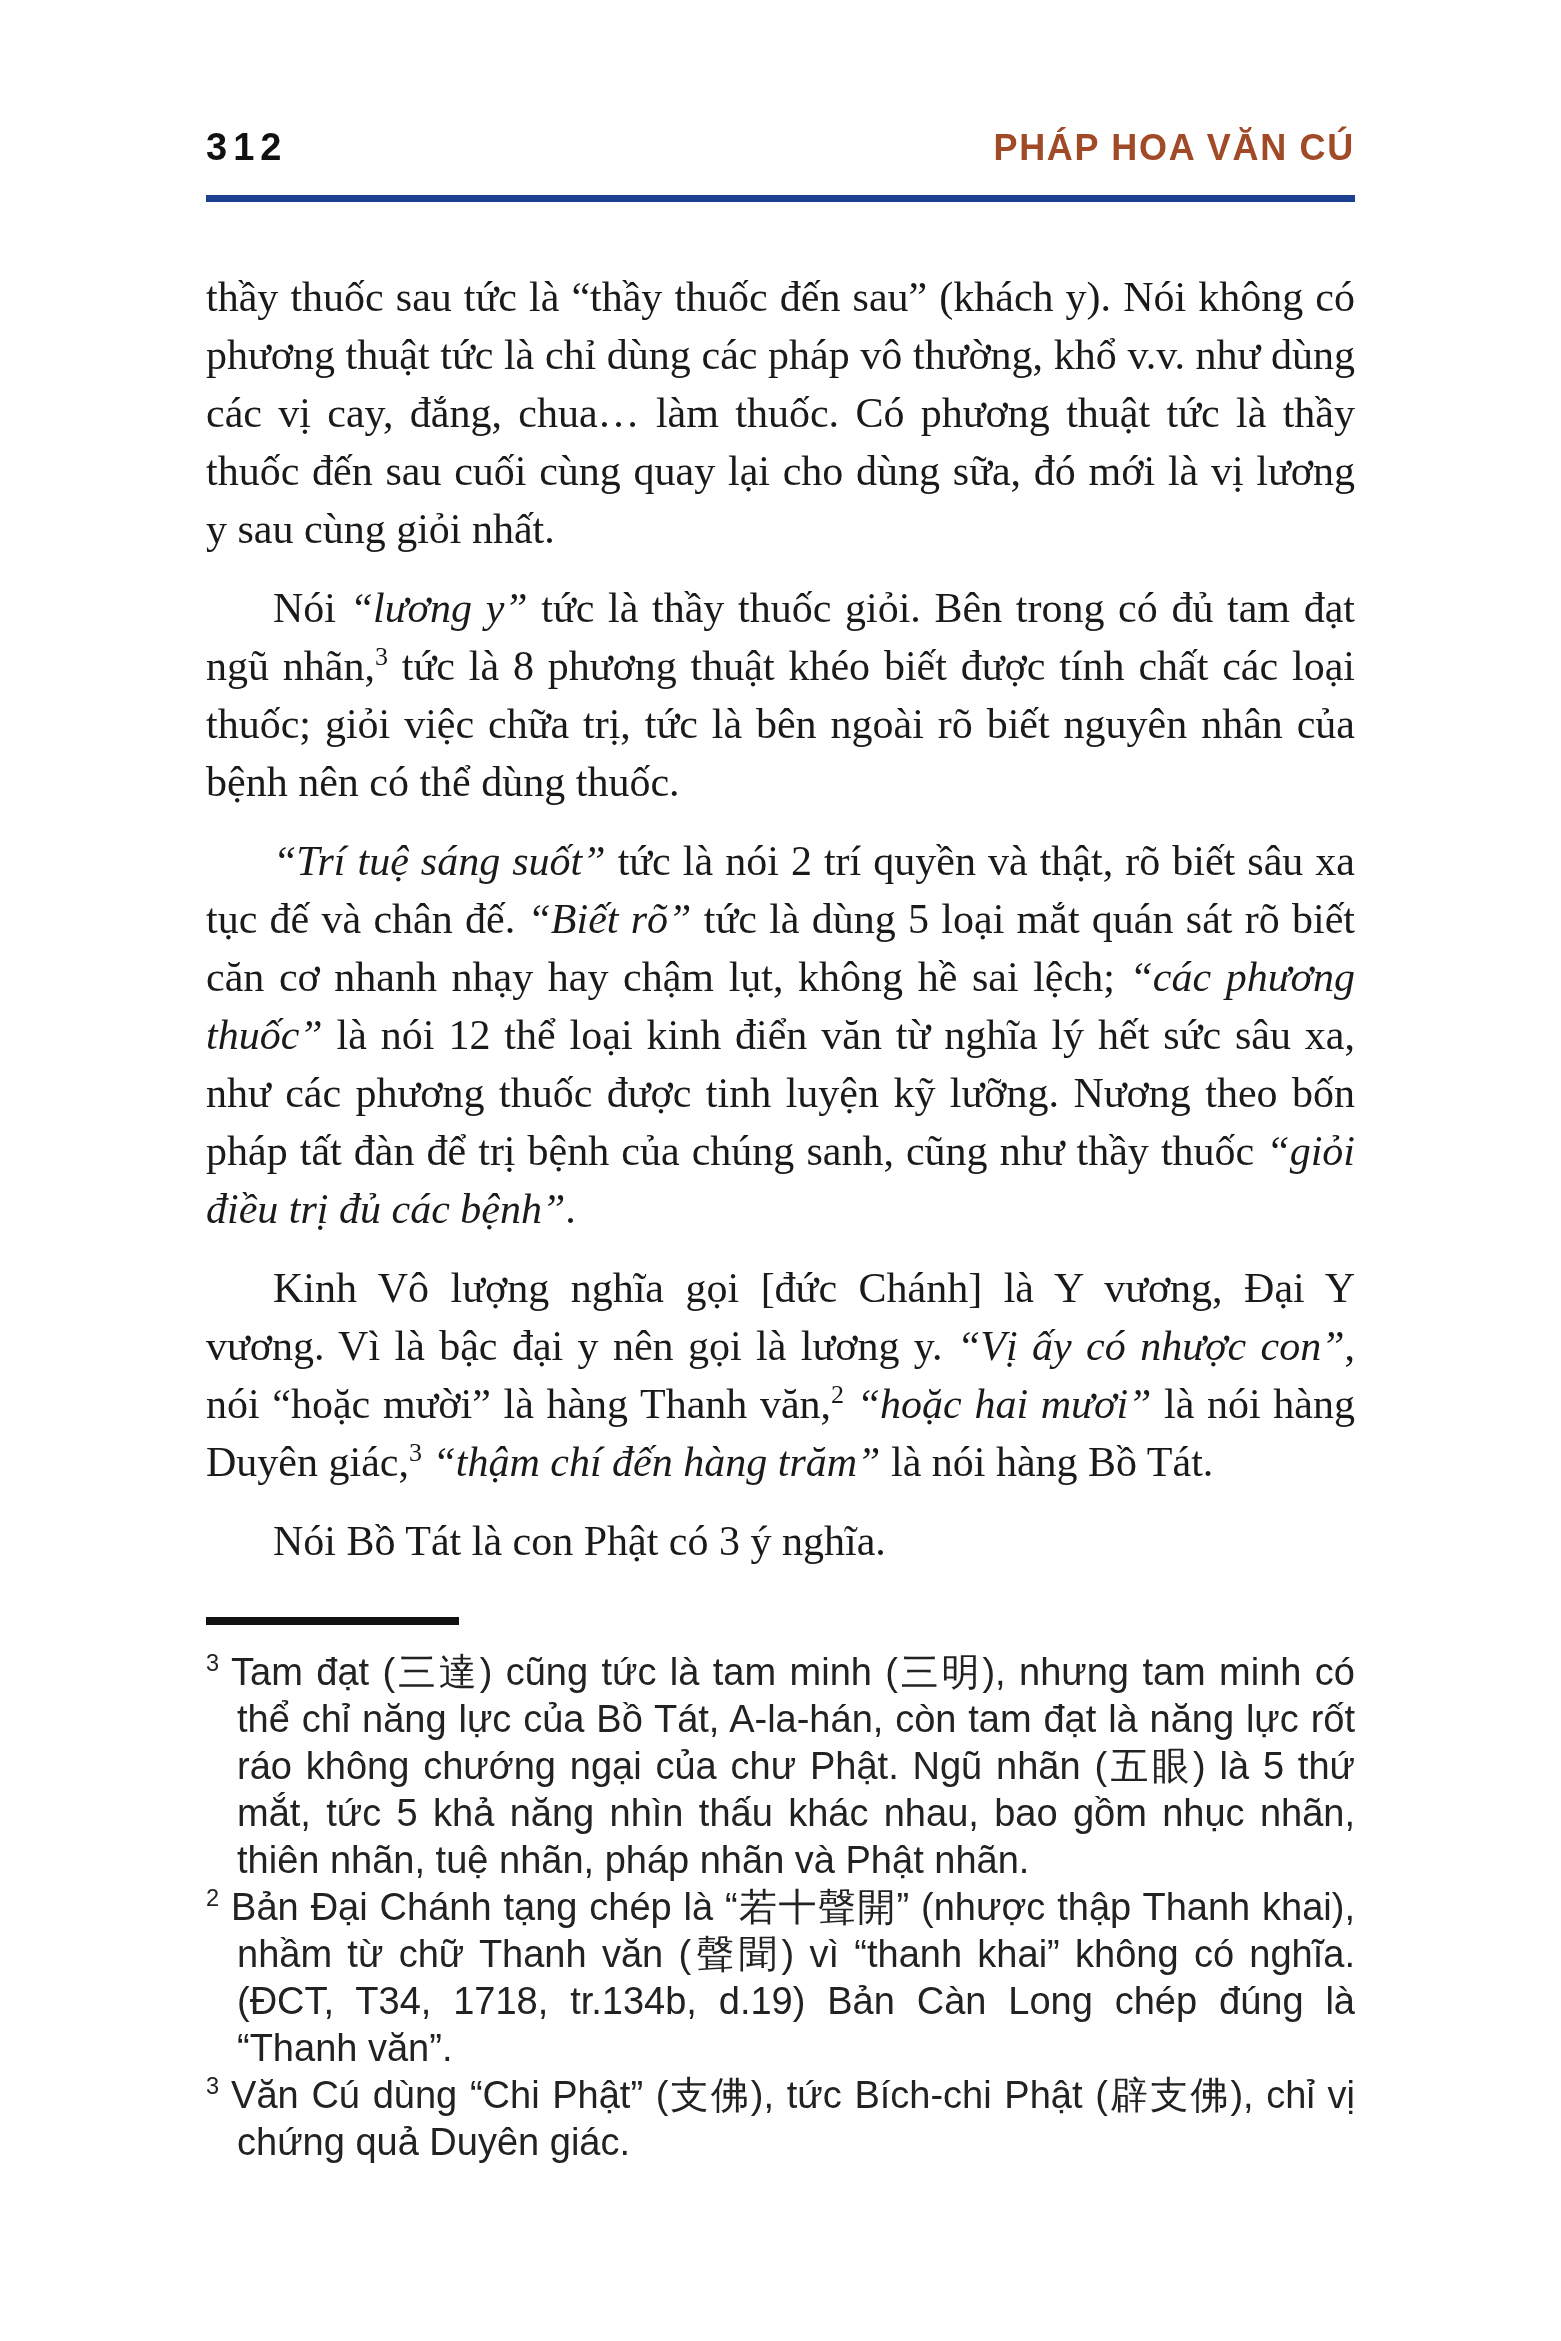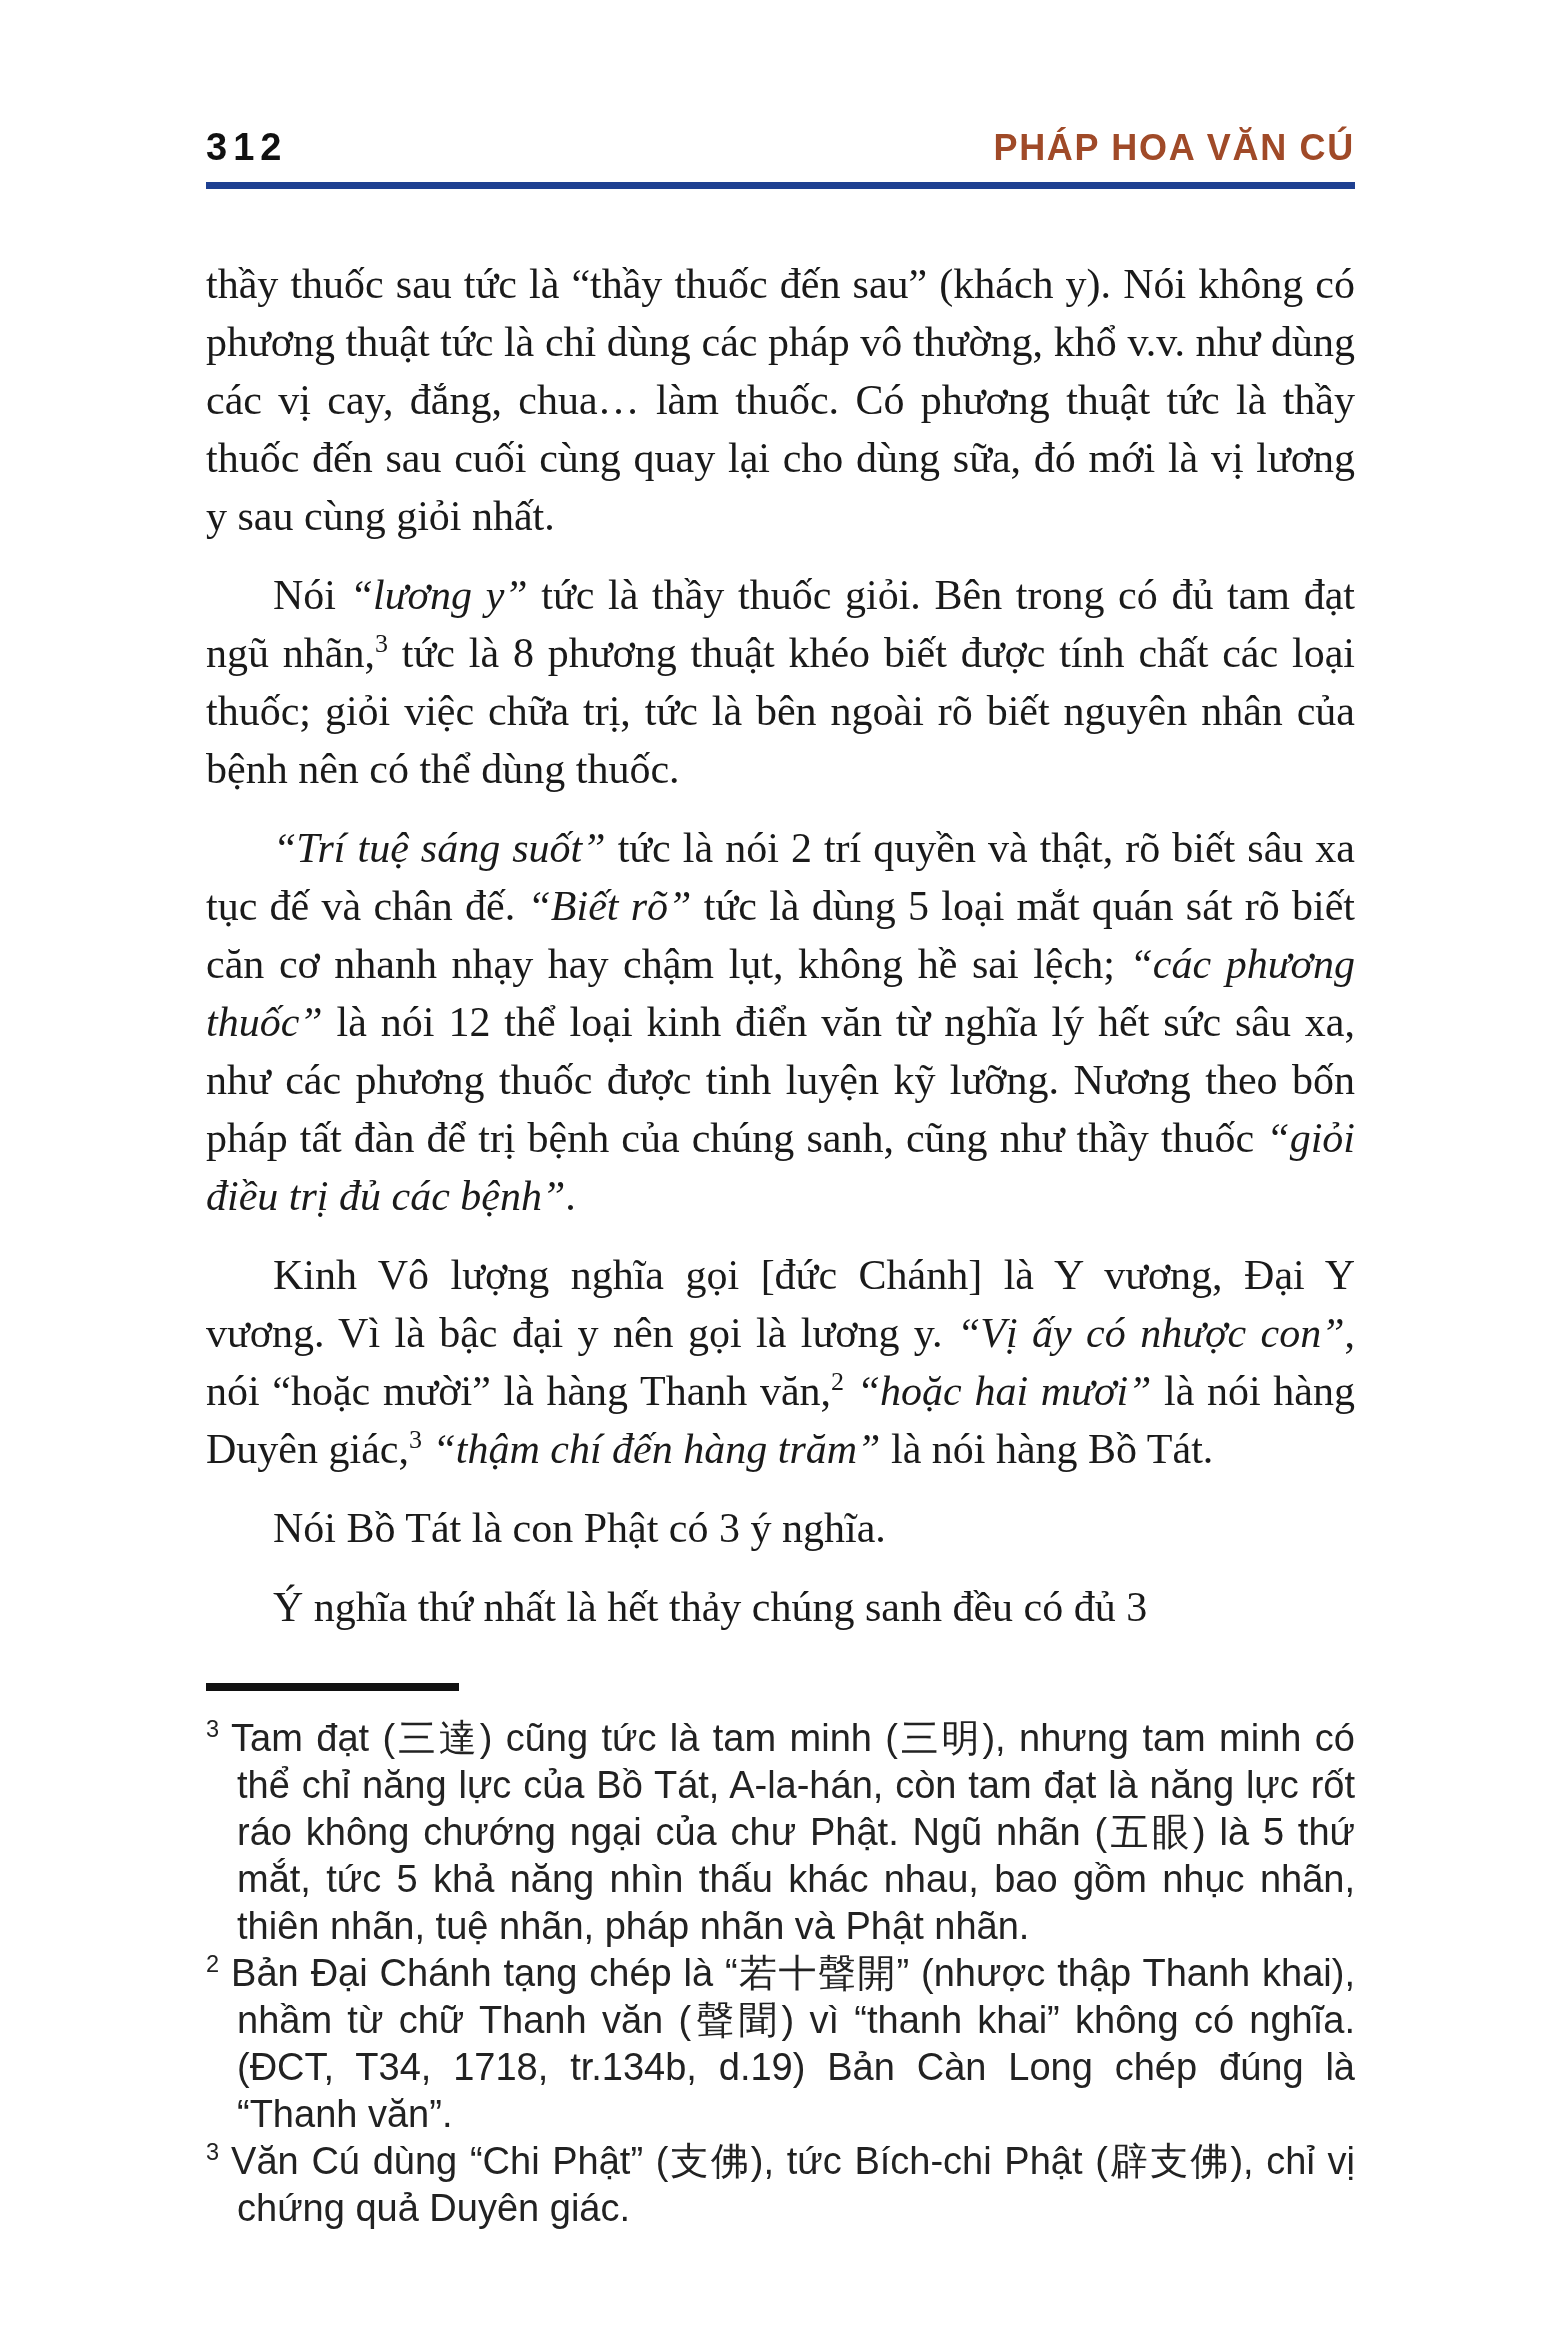--- a/index.html
+++ b/index.html
@@ -11,21 +11,21 @@
     background: #ffffff;
     padding: 128px 206px 0 206px;
     font-family: "Liberation Serif", serif;
     color: var(--ink, #1a1a1a);
     overflow: hidden;
   }
   .page-header {
     display: flex;
     justify-content: space-between;
     align-items: flex-end;
-    padding-bottom: 16px;
+    padding-bottom: 29px;
     border-bottom: 7px solid var(--rule, #1e4091);
     gap: 48px;
   }
   .page-number {
     font-family: "Liberation Sans", sans-serif;
     font-weight: bold;
     font-size: 38px;
     letter-spacing: 6px;
     color: #111111;
     line-height: 1;
@@ -82,21 +82,20 @@
     <span class="page-number">312</span>
     <span class="running-title">PHÁP HOA VĂN CÚ</span>
   </header>
 
   <main class="body-text" id="body-text">
       <p class="para"><span>thầy thuốc sau tức là “thầy thuốc đến sau” (khách y). Nói không có phương thuật tức là chỉ dùng các pháp vô thường, khổ v.v. như dùng các vị cay, đắng, chua… làm thuốc. Có phương thuật tức là thầy thuốc đến sau cuối cùng quay lại cho dùng sữa, đó mới là vị lương y sau cùng giỏi nhất.</span></p>
       <p class="para indent"><span>Nói </span><em>“lương y”</em><span> tức là thầy thuốc giỏi. Bên trong có đủ tam đạt ngũ nhãn,</span><sup>3</sup><span> tức là 8 phương thuật khéo biết được tính chất các loại thuốc; giỏi việc chữa trị, tức là bên ngoài rõ biết nguyên nhân của bệnh nên có thể dùng thuốc.</span></p>
       <p class="para indent"><em>“Trí tuệ sáng suốt”</em><span> tức là nói 2 trí quyền và thật, rõ biết sâu xa tục đế và chân đế. </span><em>“Biết rõ”</em><span> tức là dùng 5 loại mắt quán sát rõ biết căn cơ nhanh nhạy hay chậm lụt, không hề sai lệch; </span><em>“các phương thuốc”</em><span> là nói 12 thể loại kinh điển văn từ nghĩa lý hết sức sâu xa, như các phương thuốc được tinh luyện kỹ lưỡng. Nương theo bốn pháp tất đàn để trị bệnh của chúng sanh, cũng như thầy thuốc </span><em>“giỏi điều trị đủ các bệnh”</em><span>.</span></p>
       <p class="para indent"><span>Kinh Vô lượng nghĩa gọi [đức Chánh] là Y vương, Đại Y vương. Vì là bậc đại y nên gọi là lương y. </span><em>“Vị ấy có nhược con”</em><span>, nói “hoặc mười” là hàng Thanh văn,</span><sup>2</sup><span> </span><em>“hoặc hai mươi”</em><span> là nói hàng Duyên giác,</span><sup>3</sup><span> </span><em>“thậm chí đến hàng trăm”</em><span> là nói hàng Bồ Tát.</span></p>
       <p class="para indent"><span>Nói Bồ Tát là con Phật có 3 ý nghĩa.</span></p>
-      <p class="para indent"><span>Ý nghĩa thứ nhất là hết thảy chúng sanh đều có đủ 3</span></p>
     </main>
 
   <div class="fn-separator"></div>
 
   <section class="footnotes" id="footnotes">
       <p class="footnote"><sup class="fn-marker">3</sup><span>Tam đạt (三達) cũng tức là tam minh (三明), nhưng tam minh có thể chỉ năng lực của Bồ Tát, A-la-hán, còn tam đạt là năng lực rốt ráo không chướng ngại của chư Phật. Ngũ nhãn (五眼) là 5 thứ mắt, tức 5 khả năng nhìn thấu khác nhau, bao gồm nhục nhãn, thiên nhãn, tuệ nhãn, pháp nhãn và Phật nhãn.</span></p>
       <p class="footnote"><sup class="fn-marker">2</sup><span>Bản Đại Chánh tạng chép là “若十聲開” (nhược thập Thanh khai), nhầm từ chữ Thanh văn (聲聞) vì “thanh khai” không có nghĩa. (ĐCT, T34, 1718, tr.134b, d.19) Bản Càn Long chép đúng là “Thanh văn”.</span></p>
       <p class="footnote"><sup class="fn-marker">3</sup><span>Văn Cú dùng “Chi Phật” (支佛), tức Bích-chi Phật (辟支佛), chỉ vị chứng quả Duyên giác.</span></p>
     </section>
 </div>

